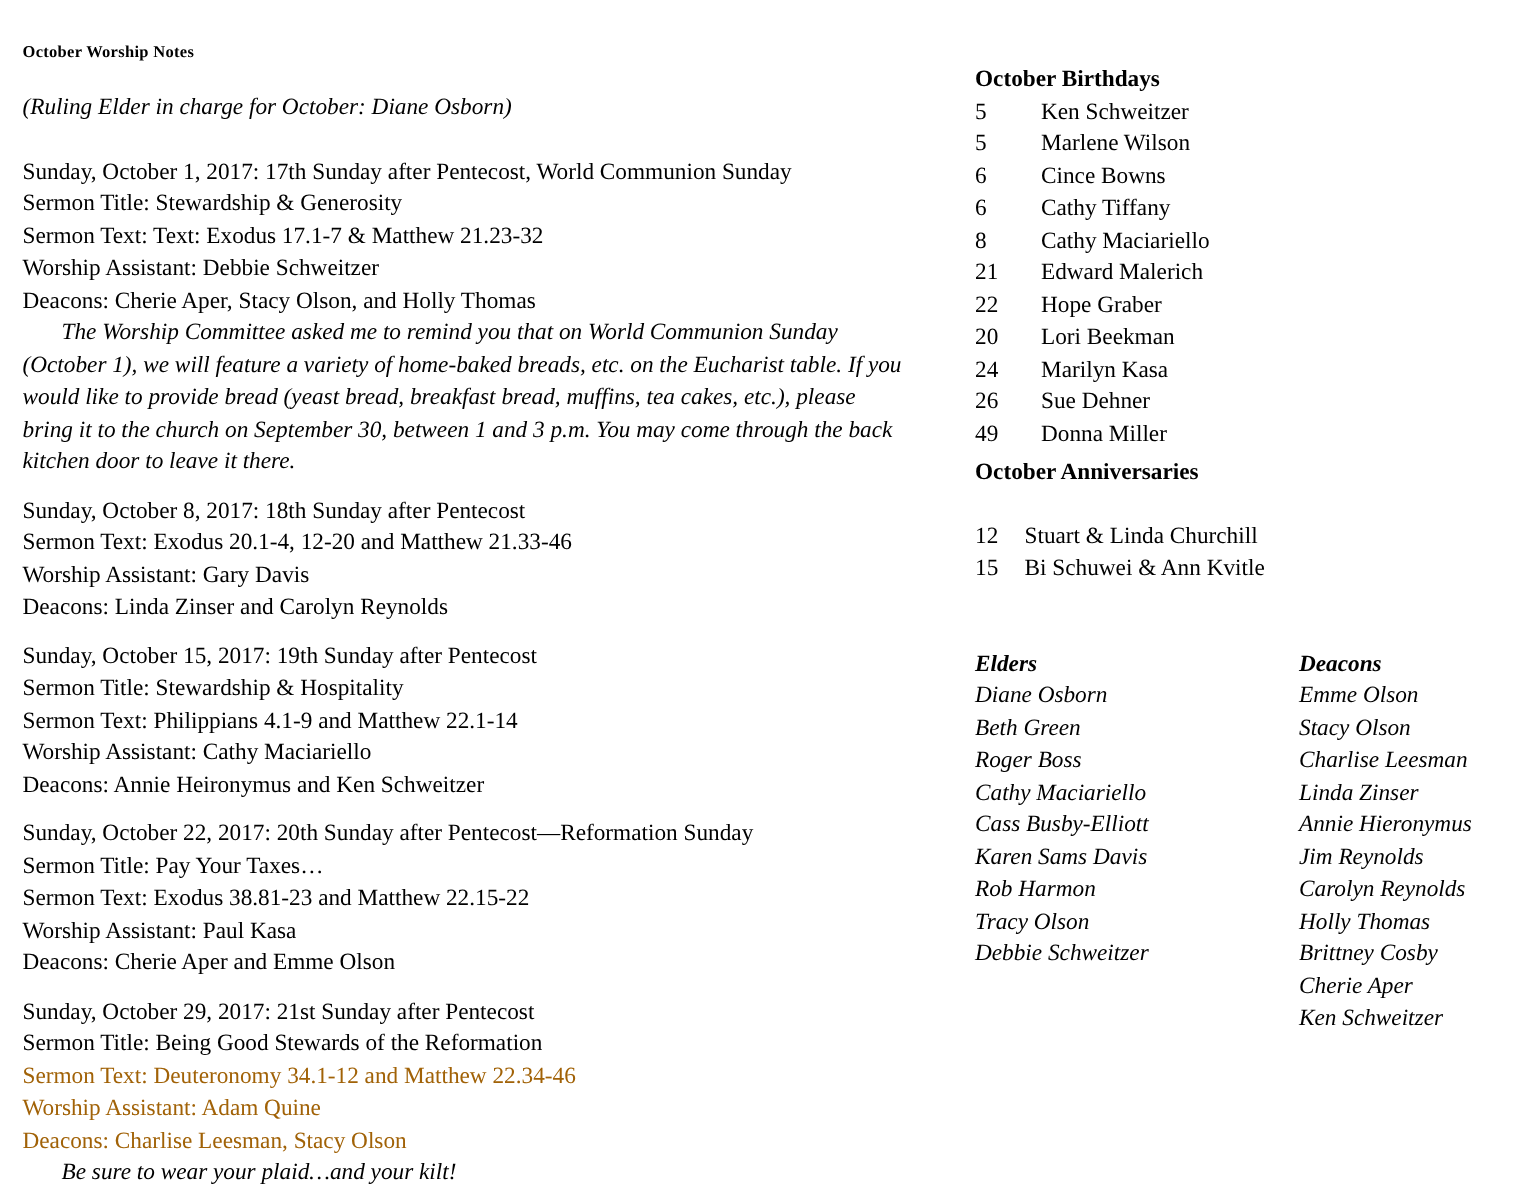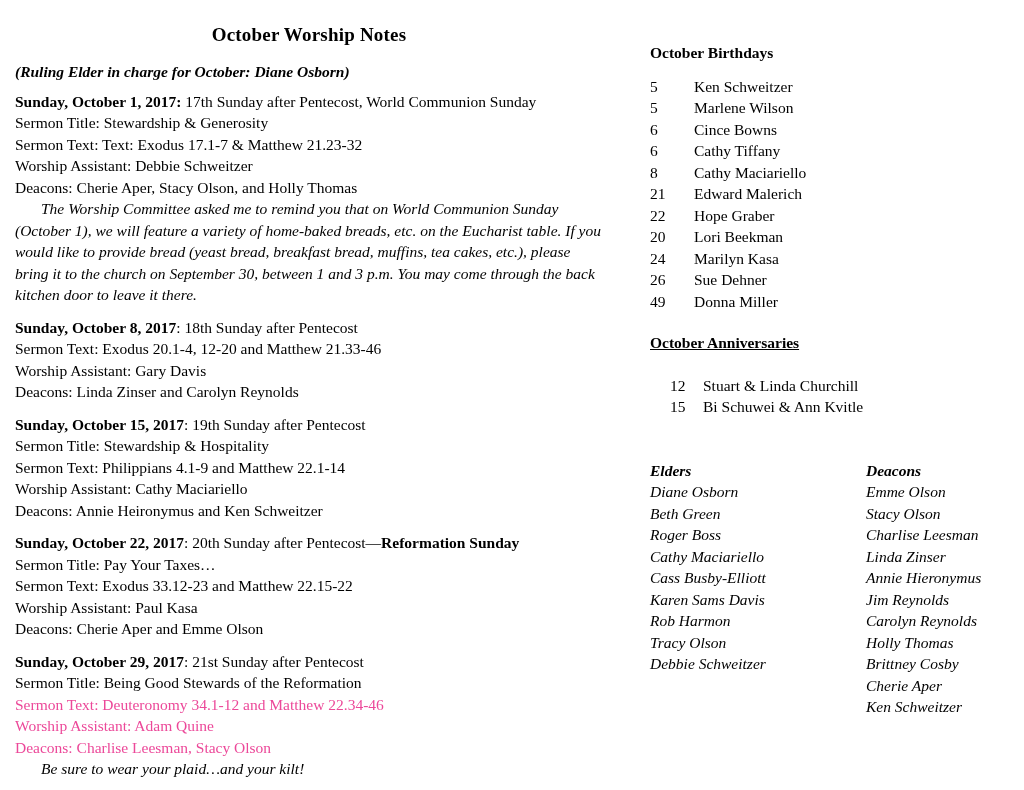--- a/index.html
+++ b/index.html
@@ -18,46 +18,46 @@
     padding: 14px 12px 0 15px;
     width: 1024px;
     height: 790px;
   }
   .col-left { width: 588px; }
   .col-right { width: 362px; margin-left: 47px; padding-top: 28px; }
 
   p { margin: 0; line-height: 21.5px; }
 
   h1.doc-title {
-    font-size: 19px;
+    font-size: 11px;
     line-height: 22px;
-    text-align: center;
+    text-align: left;
     margin: 10px 0 15px 0;
     font-weight: bold;
     letter-spacing: 0.2px;
   }
   .subtitle {
-    font-weight: bold;
+    font-weight: normal;
     font-style: italic;
-    margin-bottom: 8px;
+    margin-bottom: 21px;
   }
   .service { margin-bottom: 11px; }
-  .svc-head strong { font-weight: bold; text-align: right; }
+  .svc-head strong { font-weight: normal; text-align: right; }
   .note {
     font-style: italic;
     text-indent: 26px;
   }
-  .light { color: #ec4899; }
+  .light { color: #a16207; }
 
   .rc-head { font-weight: bold; }
-  .bday-head { margin-bottom: 12px; }
-  .anniv-head { margin-top: 20px; margin-bottom: 21px; text-decoration: underline; }
+  .bday-head { }
+  .anniv-head { margin-top: 4px; margin-bottom: 21px; }
   .roster-row .day { display: inline-block; }
   .bday .day { width: 44px; }
-  .anniv .day { width: 33px; margin-left: 20px; }
+  .anniv .day { width: 33px; }
 
   .officers { display: flex; margin-top: 42px; font-style: italic; }
   .officer-col { }
   .officer-col.elders { width: 216px; }
   .col-head { font-weight: bold; }
 </style>
 </head>
 <body>
 
 <div class="page">
@@ -86,21 +86,21 @@
       <p class="svc-head"><strong>Sunday, October 15, 2017</strong><span>: 19th Sunday after Pentecost</span></p>
       <p>Sermon Title: Stewardship &amp; Hospitality</p>
       <p>Sermon Text: Philippians 4.1-9 and Matthew 22.1-14</p>
       <p>Worship Assistant: Cathy Maciariello</p>
       <p>Deacons: Annie Heironymus and Ken Schweitzer</p>
     </section>
 
     <section class="service">
       <p class="svc-head"><strong>Sunday, October 22, 2017</strong><span>: 20th Sunday after Pentecost—</span><strong>Reformation Sunday</strong></p>
       <p>Sermon Title: Pay Your Taxes…</p>
-      <p>Sermon Text: Exodus 33.12-23 and Matthew 22.15-22</p>
+      <p>Sermon Text: Exodus 38.81-23 and Matthew 22.15-22</p>
       <p>Worship Assistant: Paul Kasa</p>
       <p>Deacons: Cherie Aper and Emme Olson</p>
     </section>
 
     <section class="service">
       <p class="svc-head"><strong>Sunday, October 29, 2017</strong><span>: 21st Sunday after Pentecost</span></p>
       <p>Sermon Title: Being Good Stewards of the Reformation</p>
       <p class="light">Sermon Text: Deuteronomy 34.1-12 and Matthew 22.34-46</p>
       <p class="light">Worship Assistant: Adam Quine</p>
       <p class="light">Deacons: Charlise Leesman, Stacy Olson</p>

